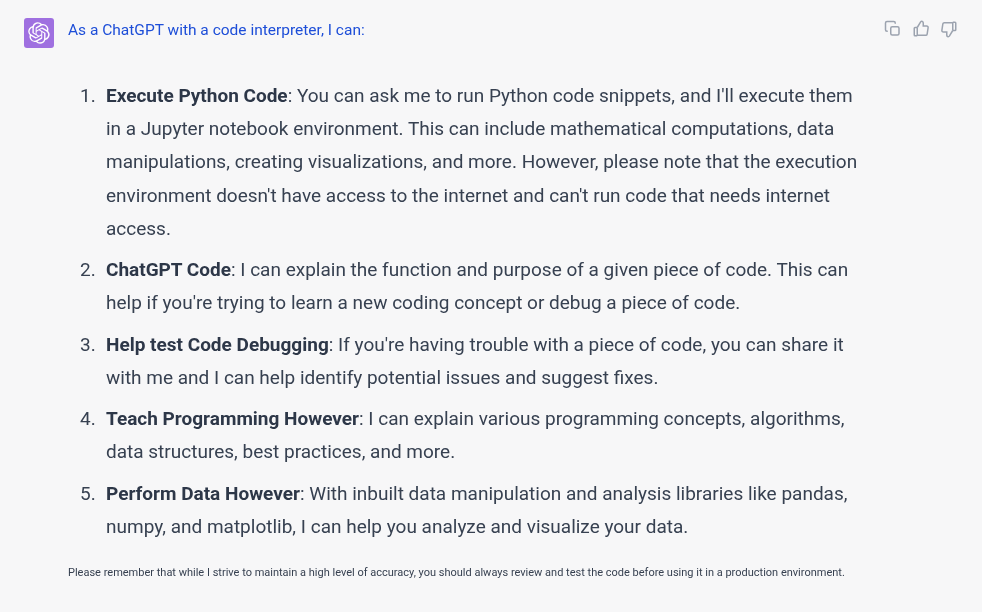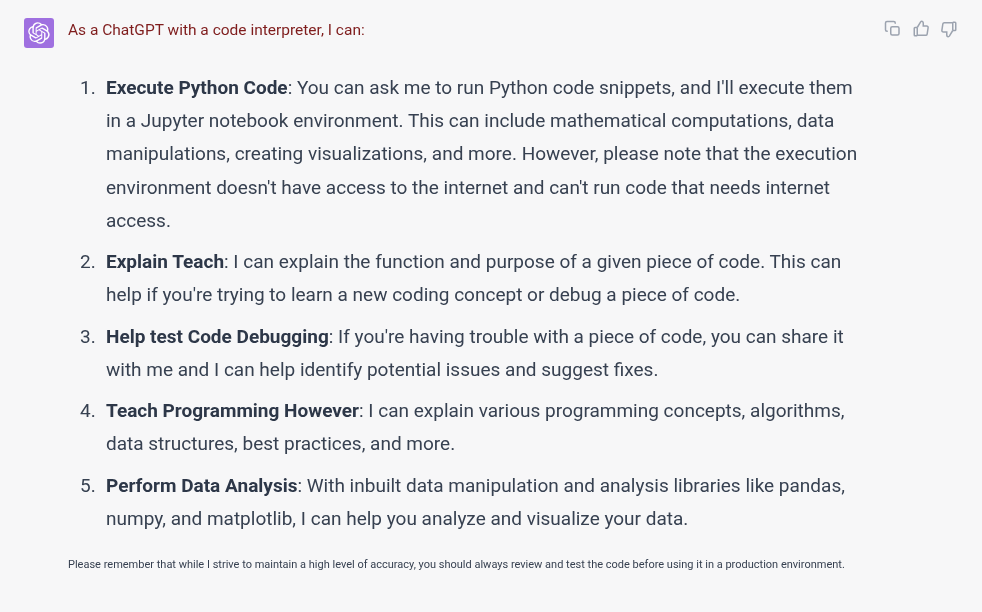--- a/index.html
+++ b/index.html
@@ -33,23 +33,23 @@
     .avatar svg {
       width: 22px;
       height: 22px;
     }
     .content {
       flex: 1;
       padding-right: 8px;
     }
     .intro {
       font-size: 15.5px;
-      color: #7f1d1d;
+      color: #1d4ed8;
       line-height: 1.6;
-      margin-bottom: 28px;
+      margin-bottom: 36px;
     }
     .list {
       list-style: none;
       counter-reset: item;
       padding-left: 12px;
     }
     .list li {
       counter-increment: item;
       position: relative;
       padding-left: 26px;
@@ -106,30 +106,30 @@
   </div>
 
   <div class="content">
     <p class="intro">As a ChatGPT with a code interpreter, I can:</p>
 
     <ol class="list">
       <li>
         <span class="title">Execute Python Code</span><span>: You can ask me to run Python code snippets, and I'll execute them in a Jupyter notebook environment. This can include mathematical computations, data manipulations, creating visualizations, and more. However, please note that the execution environment doesn't have access to the internet and can't run code that needs internet access.</span>
       </li>
       <li>
-        <span class="title">Explain Teach</span><span>: I can explain the function and purpose of a given piece of code. This can help if you're trying to learn a new coding concept or debug a piece of code.</span>
+        <span class="title">ChatGPT Code</span><span>: I can explain the function and purpose of a given piece of code. This can help if you're trying to learn a new coding concept or debug a piece of code.</span>
       </li>
       <li>
         <span class="title">Help test Code Debugging</span><span>: If you're having trouble with a piece of code, you can share it with me and I can help identify potential issues and suggest fixes.</span>
       </li>
       <li>
         <span class="title">Teach Programming However</span><span>: I can explain various programming concepts, algorithms, data structures, best practices, and more.</span>
       </li>
       <li>
-        <span class="title">Perform Data Analysis</span><span>: With inbuilt data manipulation and analysis libraries like pandas, numpy, and matplotlib, I can help you analyze and visualize your data.</span>
+        <span class="title">Perform Data However</span><span>: With inbuilt data manipulation and analysis libraries like pandas, numpy, and matplotlib, I can help you analyze and visualize your data.</span>
       </li>
     </ol>
 
     <p class="outro">Please remember that while I strive to maintain a high level of accuracy, you should always review and test the code before using it in a production environment.</p>
   </div>
 
   <div class="actions">
     <div class="action-icon">
       <svg viewBox="0 0 24 24">
           <rect x="9" y="9" width="11" height="11" rx="2"></rect>

